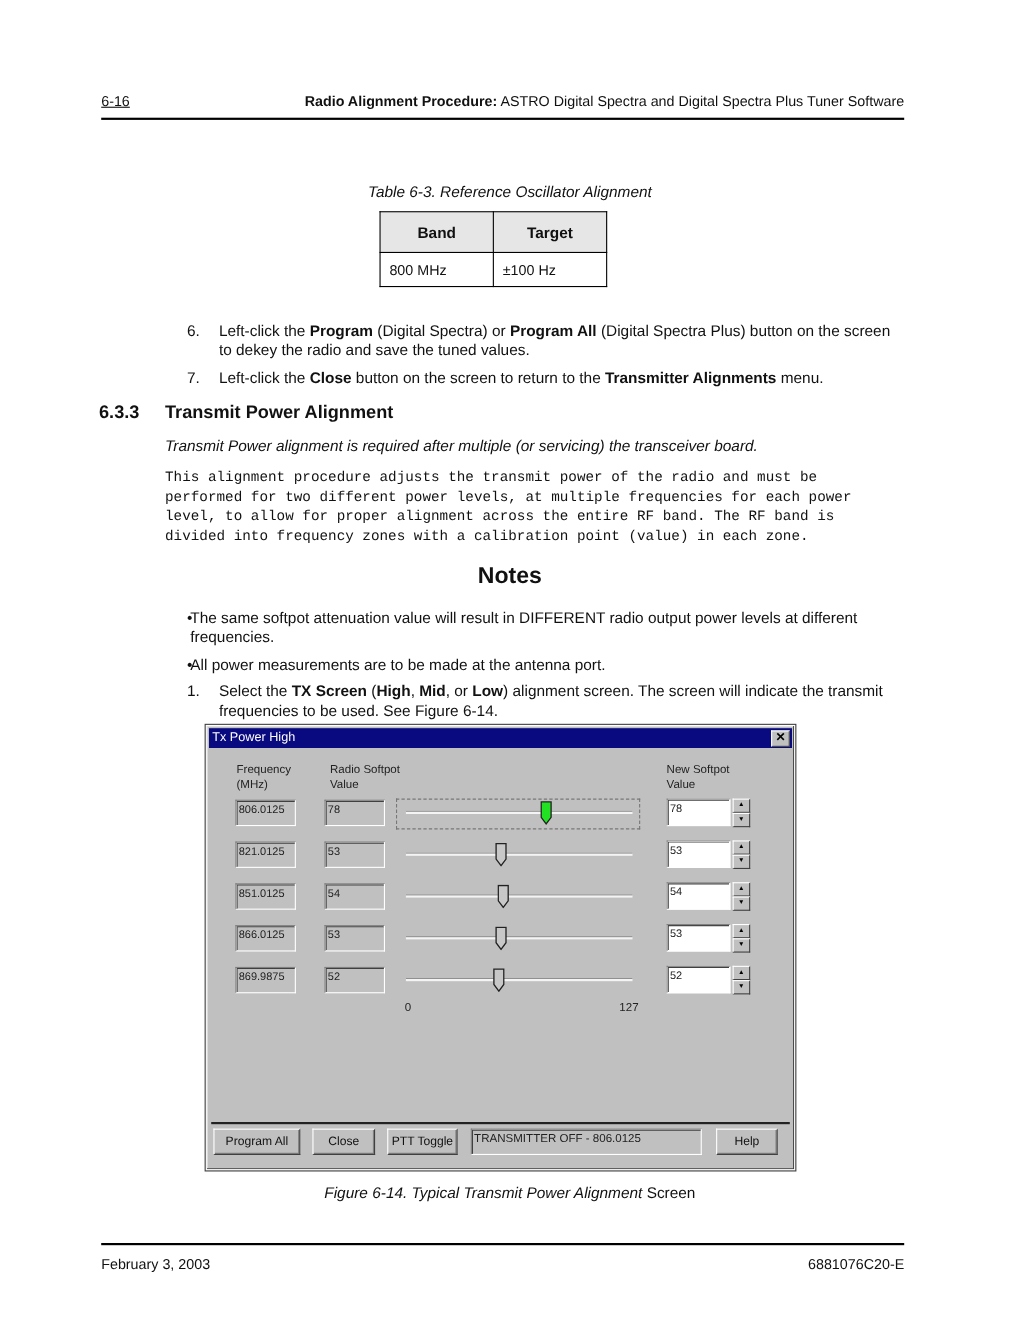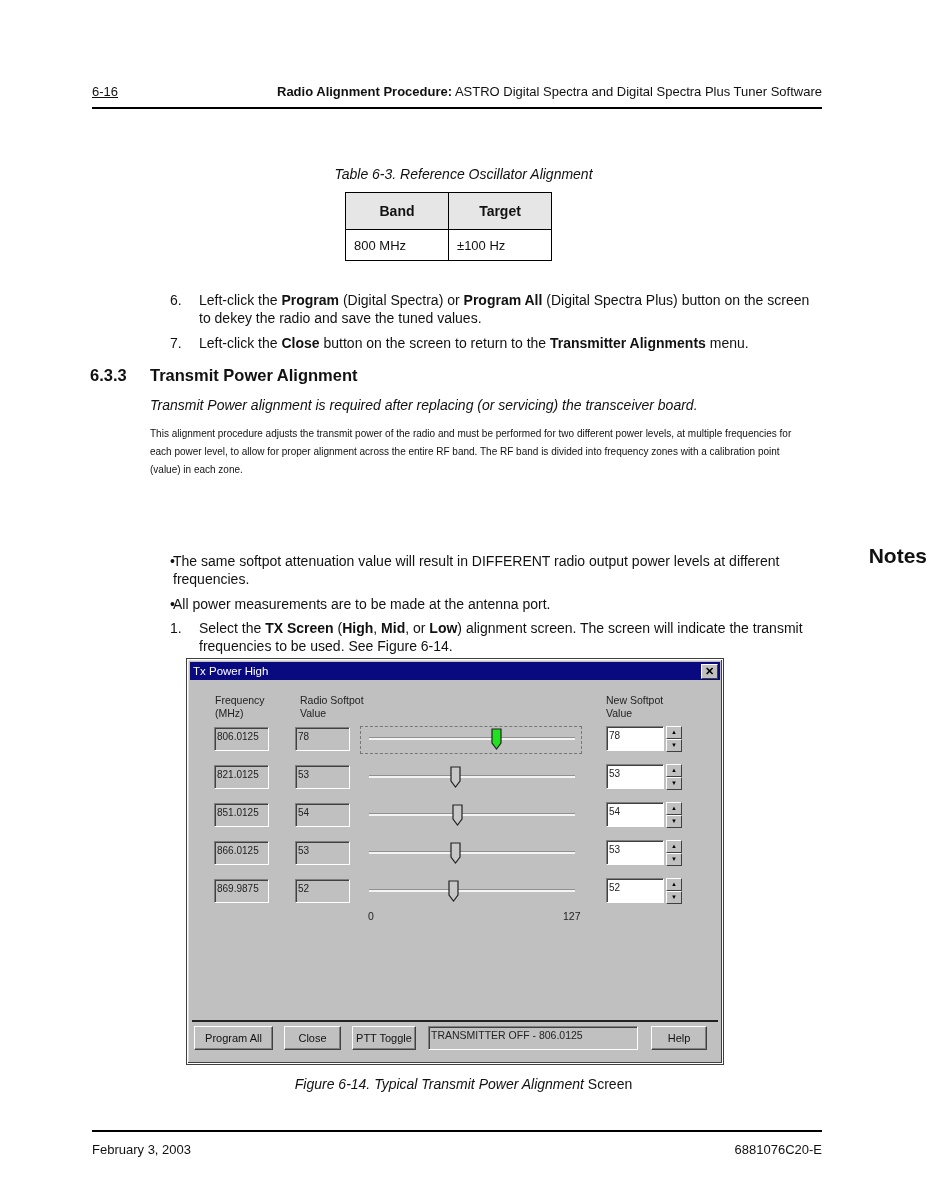--- a/index.html
+++ b/index.html
@@ -13,22 +13,22 @@
   table.ref { position:absolute; left:345px; top:192px; border-collapse:collapse; font-size:13px; }
   table.ref th { background:#e6e6e6; border:1.5px solid #000; height:34px; font-size:14px; font-weight:bold;margin-left:41px; }
   table.ref td { border:1.5px solid #000; height:28px; padding-left:8px; }
   .c1 { width:100px; } .c2 { width:100px; }
   .step { left:170px; font-size:14px; line-height:18px; width:650px; }
   .step .n { position:absolute; left:0; }
   .step .t { margin-left:29px; display:block; }
   .sec { left:90px; top:366px; font-size:16.5px; font-weight:bold; }
   .sec .num { display:inline-block; width:60px; }
   .italic-p { left:150px; top:397px; font-size:14px; font-style:italic; }
-  .body-p { left:150px; top:425px; width:660px; font-size:10px; line-height:18px; }
-  .notes-h { left:0; width:927px; text-align:right; top:544px; font-size:21px; font-weight:bold; }
+  .body-p { left:150px; top:425px; width:660px; font-size:13px; line-height:18px;font-family:Liberation Mono, monospace; }
+  .notes-h { left:0; width:927px; text-align:center; top:512px; font-size:21px; font-weight:bold; }
   .bullet { left:170px; font-size:14px; line-height:18px; width:640px; }
   .bullet .dot { position:absolute; left:0; }
   .bullet .t { display:block; margin-left:3px; }
   
   .dlg { left:187px; top:659px; width:534px; height:403px; background:#c0c0c0; border:1px solid #fff; box-shadow: inset -1px -1px 0 #404040, inset 1px 1px 0 #dfdfdf; outline:1px solid #404040; }
   .titlebar { position:absolute; left:2px; top:2px; right:2px; height:18px; background:#0a0a80; color:#fff; font-size:11.5px; line-height:18px; padding-left:3px; }
   .xbtn { position:absolute; right:2px; top:2px; width:15px; height:13px; background:#c0c0c0; border:1px solid #fff; border-right-color:#404040; border-bottom-color:#404040; color:#000; font-size:11px; line-height:13px; text-align:center; font-weight:bold; }
   .lbl { font-size:10.5px; color:#222; line-height:13px; }
   .sunk { position:absolute; background:#c0c0c0; border:1px solid #808080; border-right-color:#fff; border-bottom-color:#fff; box-shadow: inset 1px 1px 0 #404040; font-size:10px; font-family:"Liberation Sans Narrow","Liberation Sans", sans-serif; padding:3px 0 0 2px; box-sizing:border-box; color:#222; }
   .white { background:#fff; }
@@ -68,21 +68,21 @@
 <div class="abs step" style="top:291px">
   <span class="n">6.</span>
   <span class="t"><span>Left-click the </span><b>Program</b><span> (Digital Spectra) or </span><b>Program All</b><span> (Digital Spectra Plus) button on the screen to dekey the radio and save the tuned values.</span></span>
 </div>
 <div class="abs step" style="top:334px">
   <span class="n">7.</span>
   <span class="t"><span>Left-click the </span><b>Close</b><span> button on the screen to return to the </span><b>Transmitter Alignments</b><span> menu.</span></span>
 </div>
 
 <div class="abs sec"><span class="num">6.3.3</span><span>Transmit Power Alignment</span></div>
-<div class="abs italic-p">Transmit Power alignment is required after replacing (or servicing) the transceiver board.</div>
+<div class="abs italic-p">Transmit Power alignment is required after multiple (or servicing) the transceiver board.</div>
 <div class="abs body-p">This alignment procedure adjusts the transmit power of the radio and must be performed for two different power levels, at multiple frequencies for each power level, to allow for proper alignment across the entire RF band. The RF band is divided into frequency zones with a calibration point (value) in each zone.</div>
 
 <div class="abs notes-h">Notes</div>
 <div class="abs bullet" style="top:552px">
     <span class="dot">•</span>
     <span class="t">The same softpot attenuation value will result in DIFFERENT radio output power levels at different frequencies.</span>
   </div>
 <div class="abs bullet" style="top:595px">
     <span class="dot">•</span>
     <span class="t">All power measurements are to be made at the antenna port.</span>

